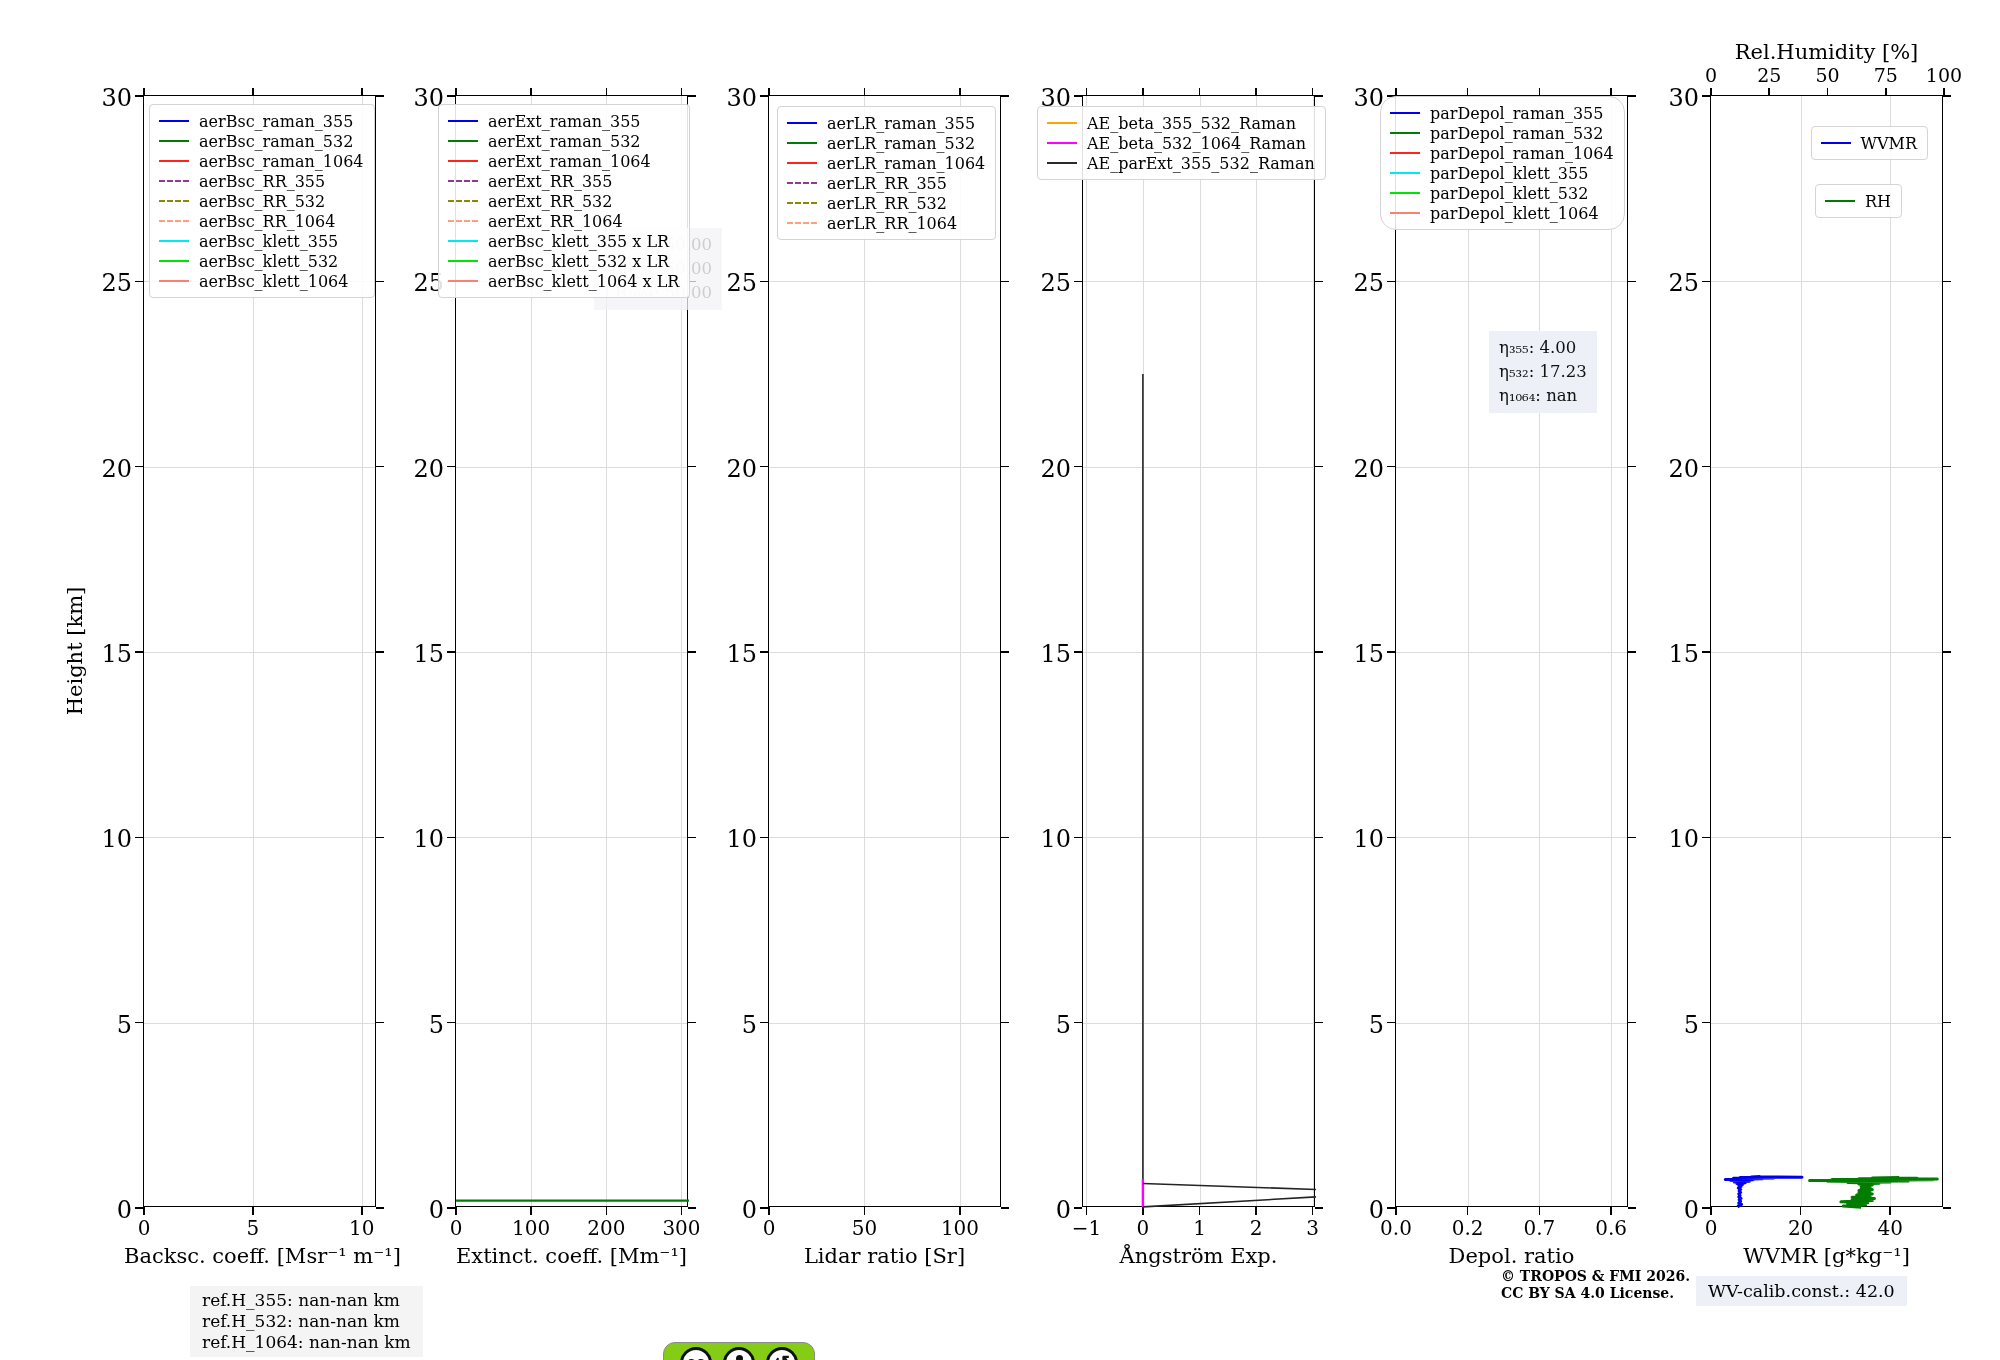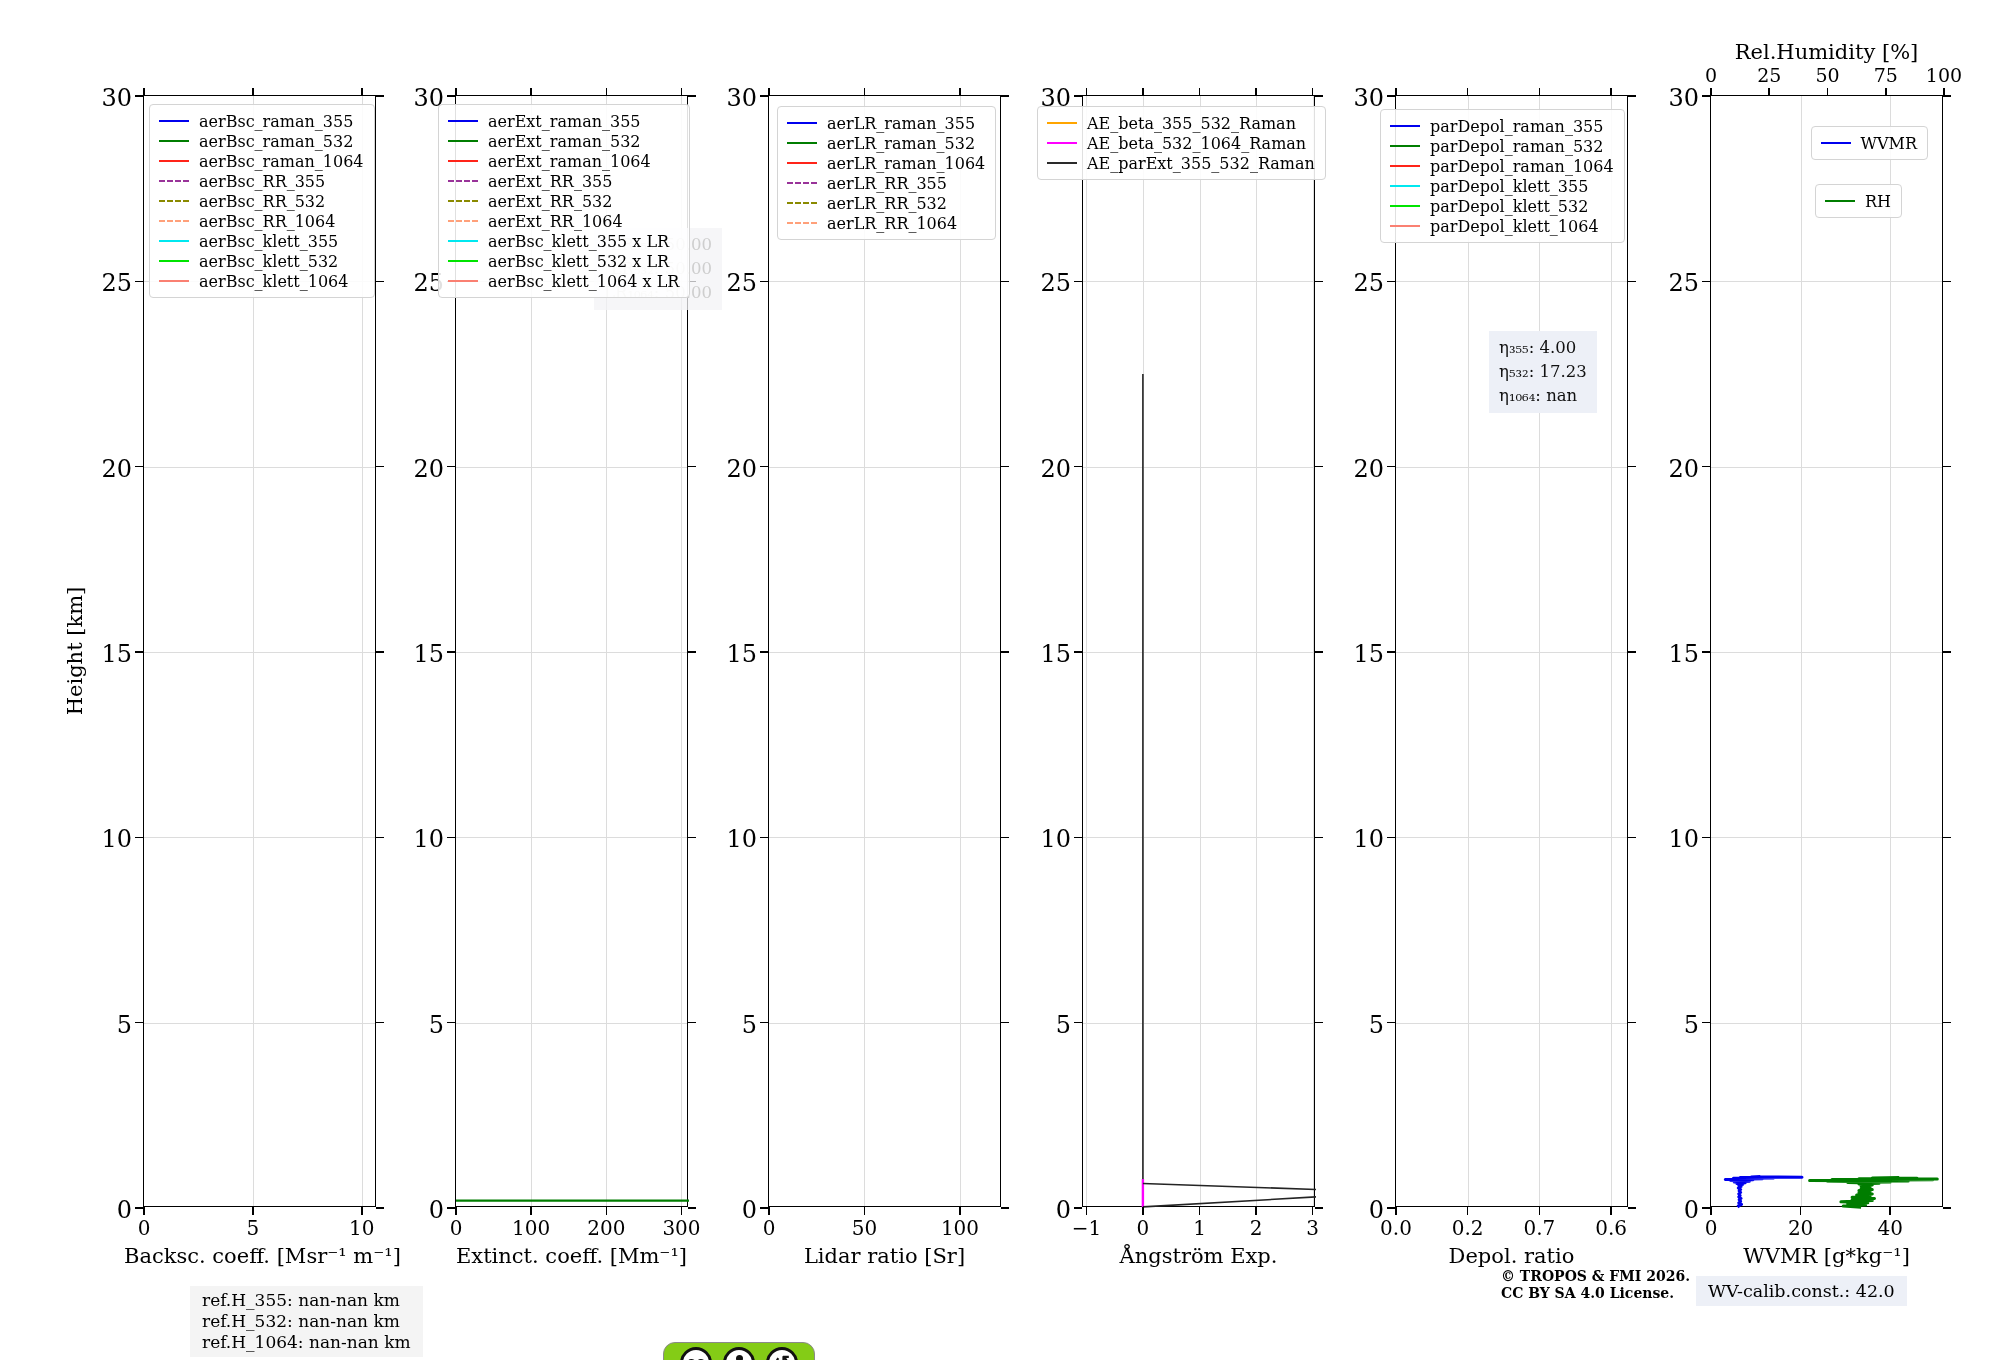--- a/index.html
+++ b/index.html
@@ -411,21 +411,21 @@
         <div class="ylab" style="top: 173.333px;">25</div>
         <div class="tick-l" style="top: -0.8px;"></div>
         <div class="tick-r" style="top: -0.8px;"></div>
         <div class="ylab" style="top: -12px;">30</div>
         <div class="axis-title">Depol. ratio</div>
         <div class="ann ann-info" style="left: 93px; top: 235px;">
           <div>η₃₅₅: 4.00</div>
           <div>η₅₃₂: 17.23</div>
           <div>η₁₀₆₄: nan</div>
         </div>
-        <div class="legend" style="left: -16px; top: 13px;">
+        <div class="legend" style="left: -16px; top: 0; border-radius: 16px;">
           <div class="leg-row">
             <span class="leg-sample" style="border-top-style: solid; border-top-color: rgb(0, 0, 238);"></span>
             <span class="leg-label">parDepol_raman_355</span>
           </div>
           <div class="leg-row">
             <span class="leg-sample" style="border-top-style: solid; border-top-color: rgb(0, 125, 0);"></span>
             <span class="leg-label">parDepol_raman_532</span>
           </div>
           <div class="leg-row">
             <span class="leg-sample" style="border-top-style: solid; border-top-color: rgb(255, 36, 25);"></span>

